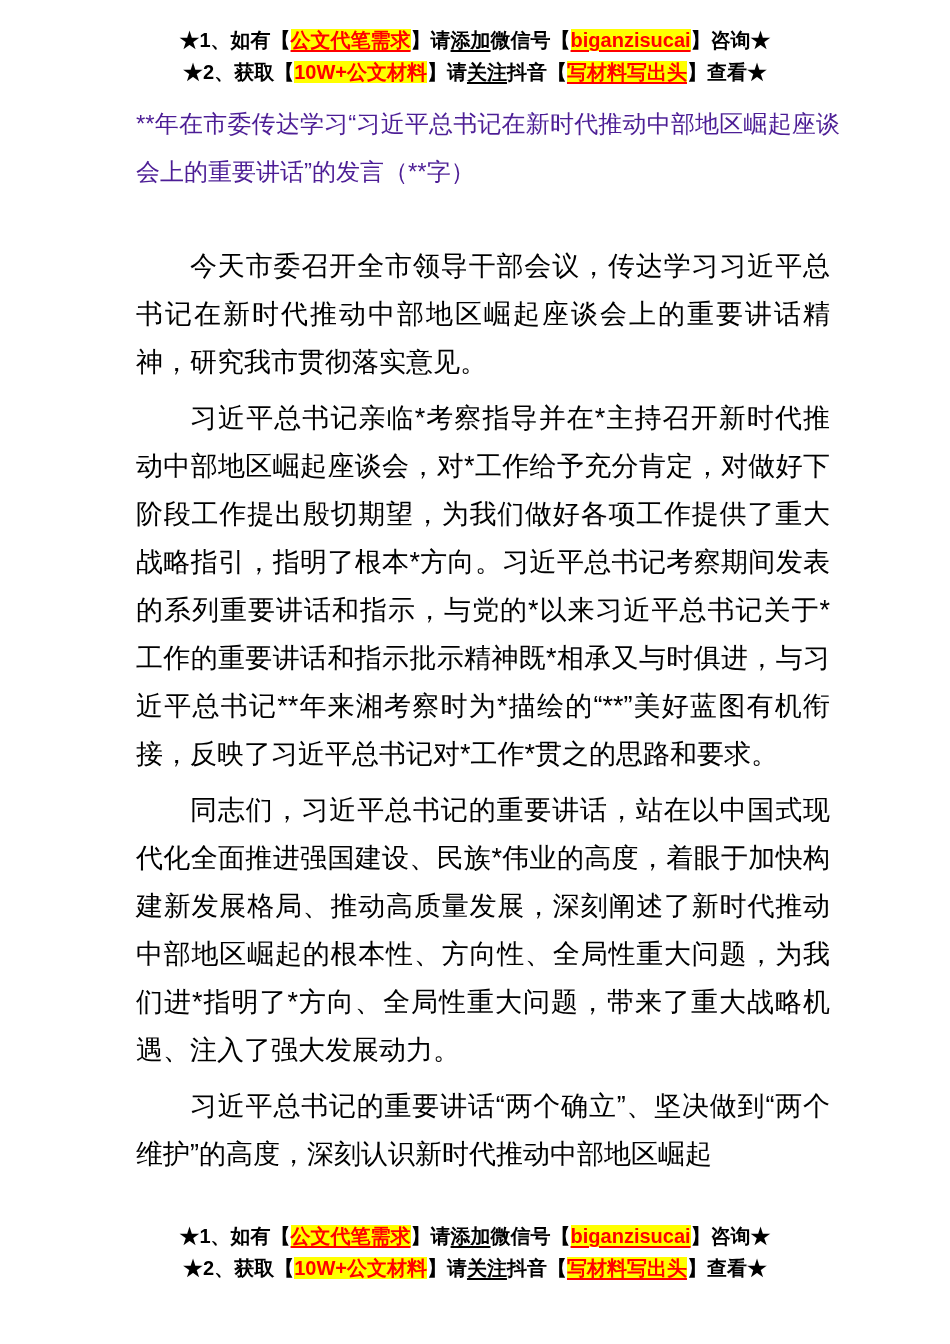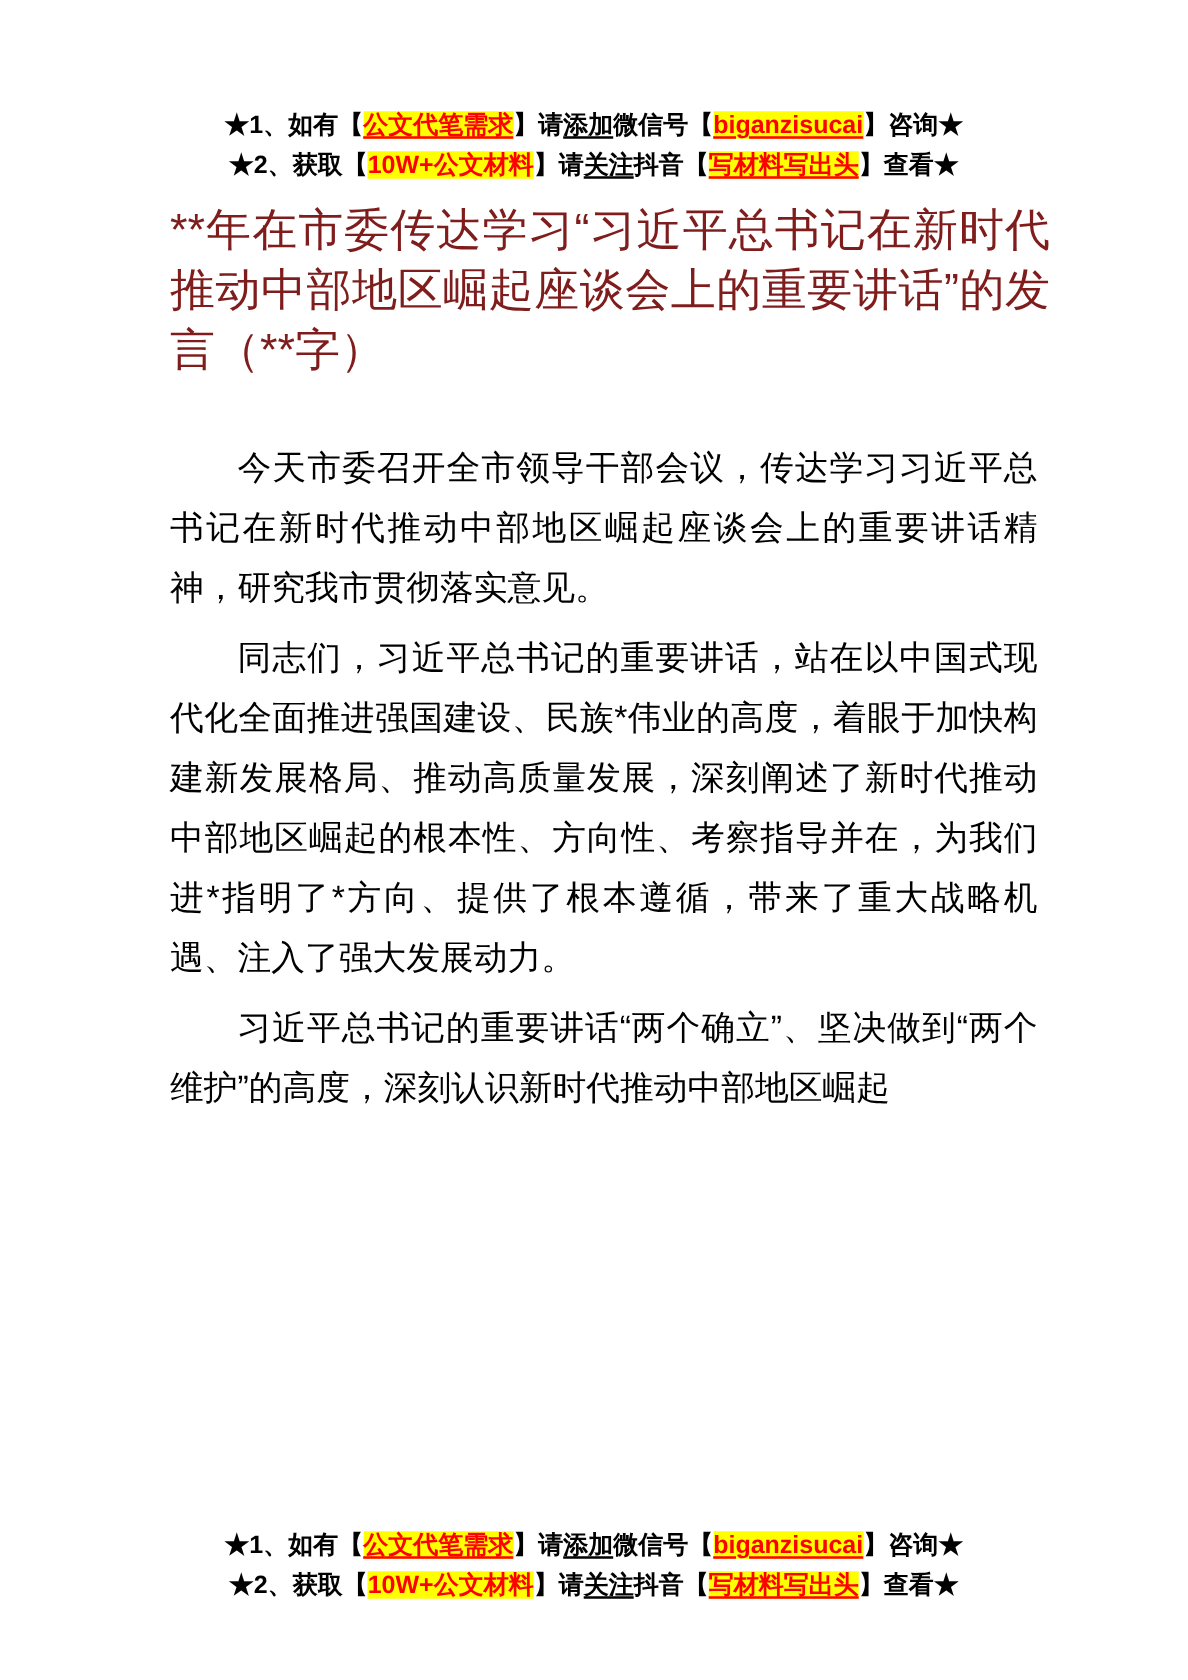--- a/index.html
+++ b/index.html
@@ -13,21 +13,21 @@
     overflow: hidden;
     font-family: "Liberation Sans", sans-serif;
     color: #000000;
   }
   .page {
     box-sizing: border-box;
     width: 950px;
     height: 1344px;
     display: flex;
     flex-direction: column;
-    padding-top: 84px;
+    padding-top: 24px;
   }
   .notice {
     text-align: center;
     font-weight: 700;
     font-size: 20px;
     line-height: 32px;
     color: #000000;
   }
   .notice .hl {
     color: #ff0000;
@@ -39,25 +39,25 @@
     text-decoration-thickness: 2px;
     text-underline-offset: 3px;
   }
   .notice .bu {
     text-decoration: underline;
     text-decoration-thickness: 2px;
     text-underline-offset: 3px;
   }
   .doc-title {
     font-weight: 400;
-    font-size: 36px;
+    font-size: 24px;
     line-height: 48px;
     text-align: justify;
     margin: 12px 110px 0 136px;
-    color: #7f1d1d;
+    color: #4c1d95;
   }
   .doc-body {
     margin: 46px 110px 0 136px;
   }
   .doc-body p {
     margin: 0 10px 8px 0;
     font-size: 27px;
     line-height: 48px;
     text-align: justify;
     text-indent: 2em;
@@ -79,21 +79,22 @@
     </div>
     <div class="notice-line">
       <span>★2、获取【</span><span class="hl">10W+公文材料</span><span>】请</span><span class="bu">关注</span><span>抖音【</span><span class="hl u">写材料写出头</span><span>】查看★</span>
     </div>
   </div>
 
   <h1 class="doc-title">**年在市委传达学习“习近平总书记在新时代推动中部地区崛起座谈会上的重要讲话”的发言（**字）</h1>
 
   <div class="doc-body">
     <p>今天市委召开全市领导干部会议，传达学习习近平总书记在新时代推动中部地区崛起座谈会上的重要讲话精神，研究我市贯彻落实意见。</p>
-    <p>同志们，习近平总书记的重要讲话，站在以中国式现代化全面推进强国建设、民族*伟业的高度，着眼于加快构建新发展格局、推动高质量发展，深刻阐述了新时代推动中部地区崛起的根本性、方向性、考察指导并在，为我们进*指明了*方向、提供了根本遵循，带来了重大战略机遇、注入了强大发展动力。</p>
+    <p>习近平总书记亲临*考察指导并在*主持召开新时代推动中部地区崛起座谈会，对*工作给予充分肯定，对做好下阶段工作提出殷切期望，为我们做好各项工作提供了重大战略指引，指明了根本*方向。习近平总书记考察期间发表的系列重要讲话和指示，与党的*以来习近平总书记关于*工作的重要讲话和指示批示精神既*相承又与时俱进，与习近平总书记**年来湘考察时为*描绘的“**”美好蓝图有机衔接，反映了习近平总书记对*工作*贯之的思路和要求。</p>
+    <p>同志们，习近平总书记的重要讲话，站在以中国式现代化全面推进强国建设、民族*伟业的高度，着眼于加快构建新发展格局、推动高质量发展，深刻阐述了新时代推动中部地区崛起的根本性、方向性、全局性重大问题，为我们进*指明了*方向、全局性重大问题，带来了重大战略机遇、注入了强大发展动力。</p>
     <p>习近平总书记的重要讲话“两个确立”、坚决做到“两个维护”的高度，深刻认识新时代推动中部地区崛起</p>
   </div>
 
   <div class="notice footer">
     <div class="notice-line">
       <span>★1、如有【</span><span class="hl u">公文代笔需求</span><span>】请</span><span class="bu">添加</span><span>微信号【</span><span class="hl u">biganzisucai</span><span>】咨询★</span>
     </div>
     <div class="notice-line">
       <span>★2、获取【</span><span class="hl">10W+公文材料</span><span>】请</span><span class="bu">关注</span><span>抖音【</span><span class="hl u">写材料写出头</span><span>】查看★</span>
     </div>

